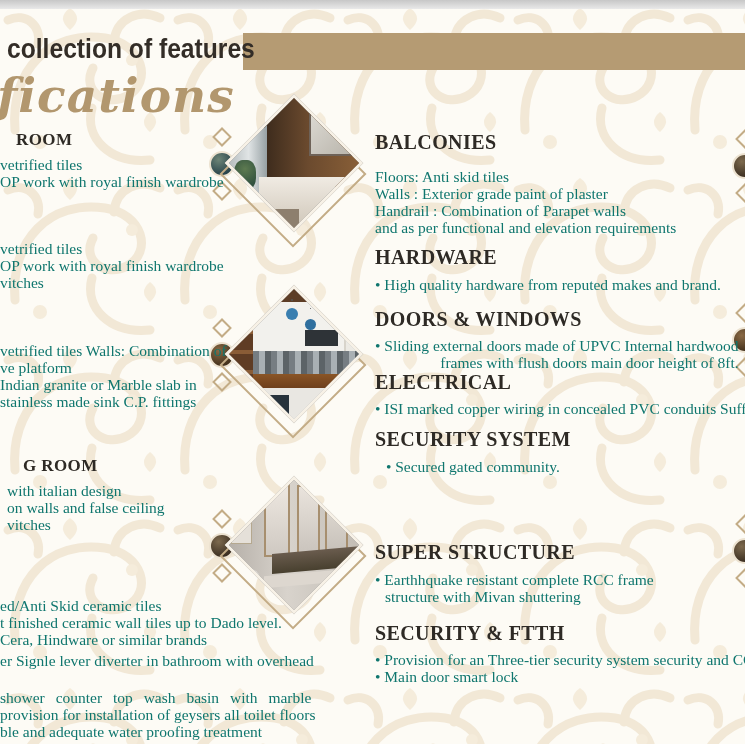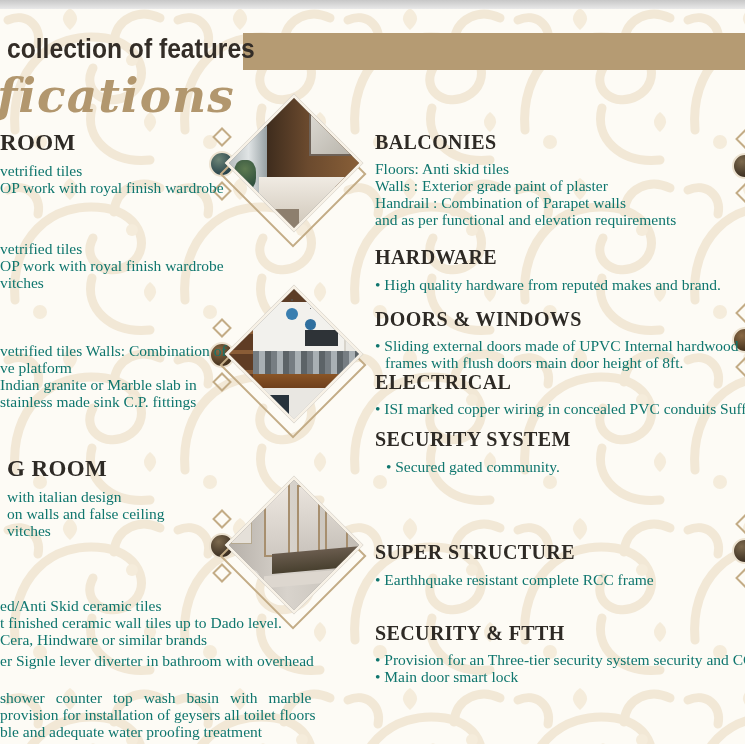--- a/index.html
+++ b/index.html
@@ -26,21 +26,21 @@
   .script-title{
     position:absolute; left:-3px; top:68px; z-index:4;
     font-family:"DejaVu Serif", serif; font-style:italic; font-weight:bold;
     font-size:47px; color:#b2976e; white-space:nowrap; letter-spacing:1px;
   }
   .lsec h2, .rsec h2{
     margin:0; font-family:"Liberation Serif", serif; font-weight:bold;
     color:#2e2a25; letter-spacing:.4px; white-space:nowrap;
   }
   .lsec, .rsec{position:absolute; z-index:3;}
-  .lsec h2{font-size:23px;}
+  .lsec h2{font-size:17px;padding-left:16px;}
   .rsec h2{font-size:20px;}
   .tline{
     margin:0; font-size:15.5px; line-height:17px; color:#0f766e;
     white-space:nowrap;
   }
   .tline.sp{margin-top:4px;}
   .tline.wide{word-spacing:7px;margin-top:20px;}
   
   .dgroup{position:absolute; z-index:2; width:0; height:0;}
   .outline-d{
@@ -158,56 +158,57 @@
     <p class="tline">t finished ceramic wall tiles up to Dado level.</p>
     <p class="tline">Cera, Hindware or similar brands</p>
     <p class="tline sp">er Signle lever diverter in bathroom with overhead</p>
     <p class="tline wide">shower counter top wash basin with marble</p>
     <p class="tline">provision for installation of geysers all toilet floors</p>
     <p class="tline">ble and adequate water proofing treatment</p>
   </div>
 
   <div class="rsec" style="left:375px;top:131px;">
     <h2>BALCONIES</h2>
-    <div style="margin-top:6px;">
+    <div style="margin-top:14px;">
       <p class="tline">Floors: Anti skid tiles</p>
       <p class="tline">Walls : Exterior grade paint of plaster</p>
       <p class="tline">Handrail : Combination of Parapet walls</p>
       <p class="tline">and as per functional and elevation requirements</p>
     </div>
   </div>
 
   <div class="rsec" style="left:375px;top:246px;">
     <h2>HARDWARE</h2>
     <p class="tline" style="margin-top:7px;">• High quality hardware from reputed makes and brand.</p>
   </div>
 
   <div class="rsec" style="left:375px;top:308px;">
     <h2>DOORS &amp; WINDOWS</h2>
-    <div style="margin-top:6px;">
+    <div style="margin-top:6px;text-align:right;">
       <p class="tline">• Sliding external doors made of UPVC Internal hardwood</p>
       <p class="tline" style="padding-left:10px;">frames with flush doors main door height of 8ft.</p>
     </div>
   </div>
 
   <div class="rsec" style="left:375px;top:371px;">
     <h2>ELECTRICAL</h2>
     <p class="tline" style="margin-top:6px;">• ISI marked copper wiring in concealed PVC conduits Sufficient</p>
   </div>
 
   <div class="rsec" style="left:375px;top:428px;">
     <h2>SECURITY SYSTEM</h2>
     <p class="tline" style="margin-top:7px;text-align:center;">• Secured gated community.</p>
   </div>
 
 
   <div class="rsec" style="left:375px;top:541px;">
     <h2>SUPER STRUCTURE</h2>
     <div style="margin-top:7px;">
       <p class="tline">• Earthhquake resistant complete RCC frame</p>
+      <p class="tline" style="padding-left:10px;">structure with Mivan shuttering</p>
     </div>
   </div>
 
   <div class="rsec" style="left:375px;top:622px;">
     <h2>SECURITY &amp; FTTH</h2>
     <div style="margin-top:6px;">
       <p class="tline">• Provision for an Three-tier security system security and CCTC ca</p>
       <p class="tline">• Main door smart lock</p>
     </div>
   </div>

